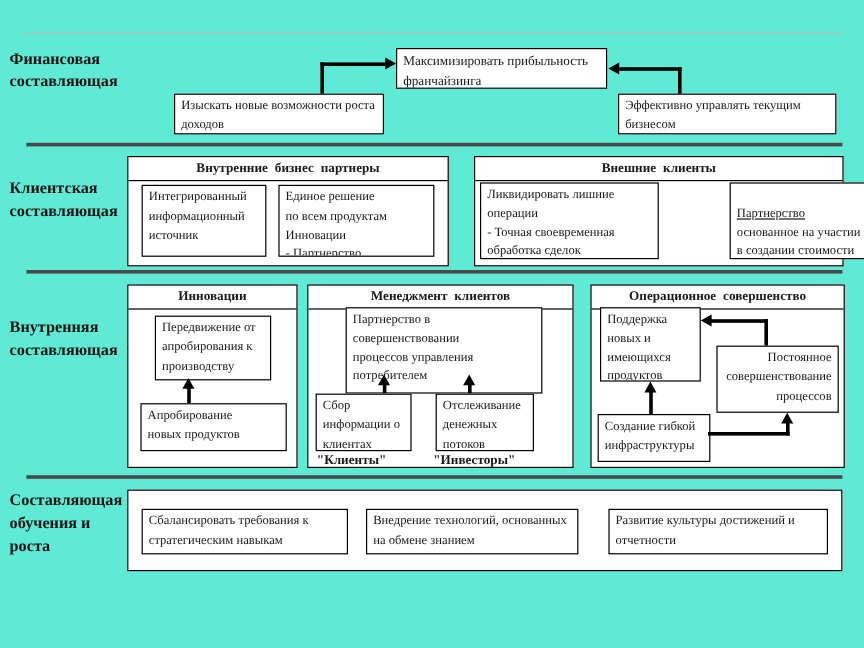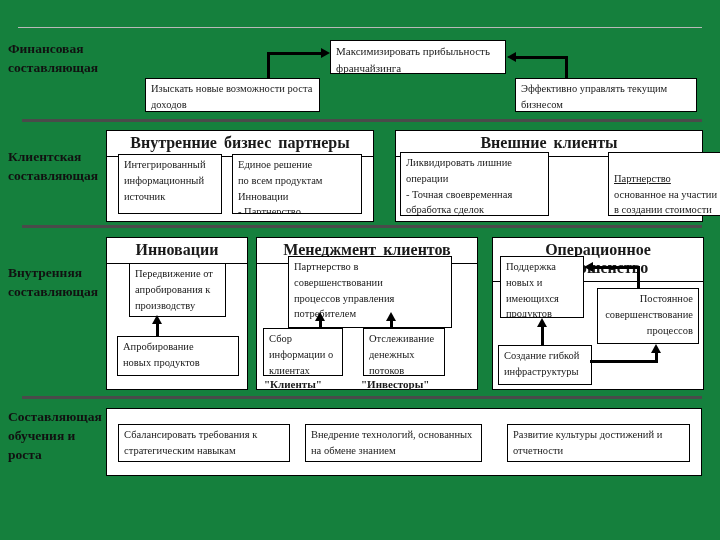--- a/index.html
+++ b/index.html
@@ -1,38 +1,38 @@
 <!DOCTYPE html>
 <html><head>
 <meta charset="utf-8">
 <style>
   html,body { margin:0; padding:0; background:#fff; }
   .canvas {
-    position:relative; width:720px; height:540px; background:#15803d;
+    position:relative; width:720px; height:540px; background:#5eead4;
     font-family:"Liberation Serif","DejaVu Serif",serif; color:#1a1a1a;
     overflow:hidden;
   }
   .rule { position:absolute; background:#b9b9b9; height:1px; }
   .sep  { position:absolute; background:#4a4a4a; }
   .rowlabel {
     position:absolute; font-weight:bold; font-size:13.5px; line-height:1.4;
     white-space:pre-line; color:#111;
   }
   .box {
     position:absolute; border:1.5px solid #000; background:#fff;
     font-size:10.5px; line-height:1.5; white-space:pre-line;
     padding:2px 5px; box-sizing:border-box; overflow:hidden;
   }
   .tc { text-align:left; }
   .group {
     position:absolute; border:1.5px solid #000; background:#fff; box-sizing:border-box;
   }
   .group-title {
     border-bottom:1.3px solid #000; text-align:center; font-weight:bold;
-    font-size:16px; padding:3px 2px 4px 2px; word-spacing:3px; white-space:pre-line;
+    font-size:11px; padding:3px 2px 4px 2px; word-spacing:3px; white-space:pre-line;
   }
   .ln { position:absolute; background:#000; }
   .ah { position:absolute; width:0; height:0; }
   .ah-r { border-left:9px solid #000; border-top:5.5px solid transparent; border-bottom:5.5px solid transparent; }
   .ah-l { border-right:9px solid #000; border-top:5.5px solid transparent; border-bottom:5.5px solid transparent; }
   .ah-u { border-bottom:9px solid #000; border-left:5.5px solid transparent; border-right:5.5px solid transparent; }
   .quote-label { position:absolute; font-weight:bold; font-size:11px; }
   .u { text-decoration:underline; }
 </style>
 </head>

